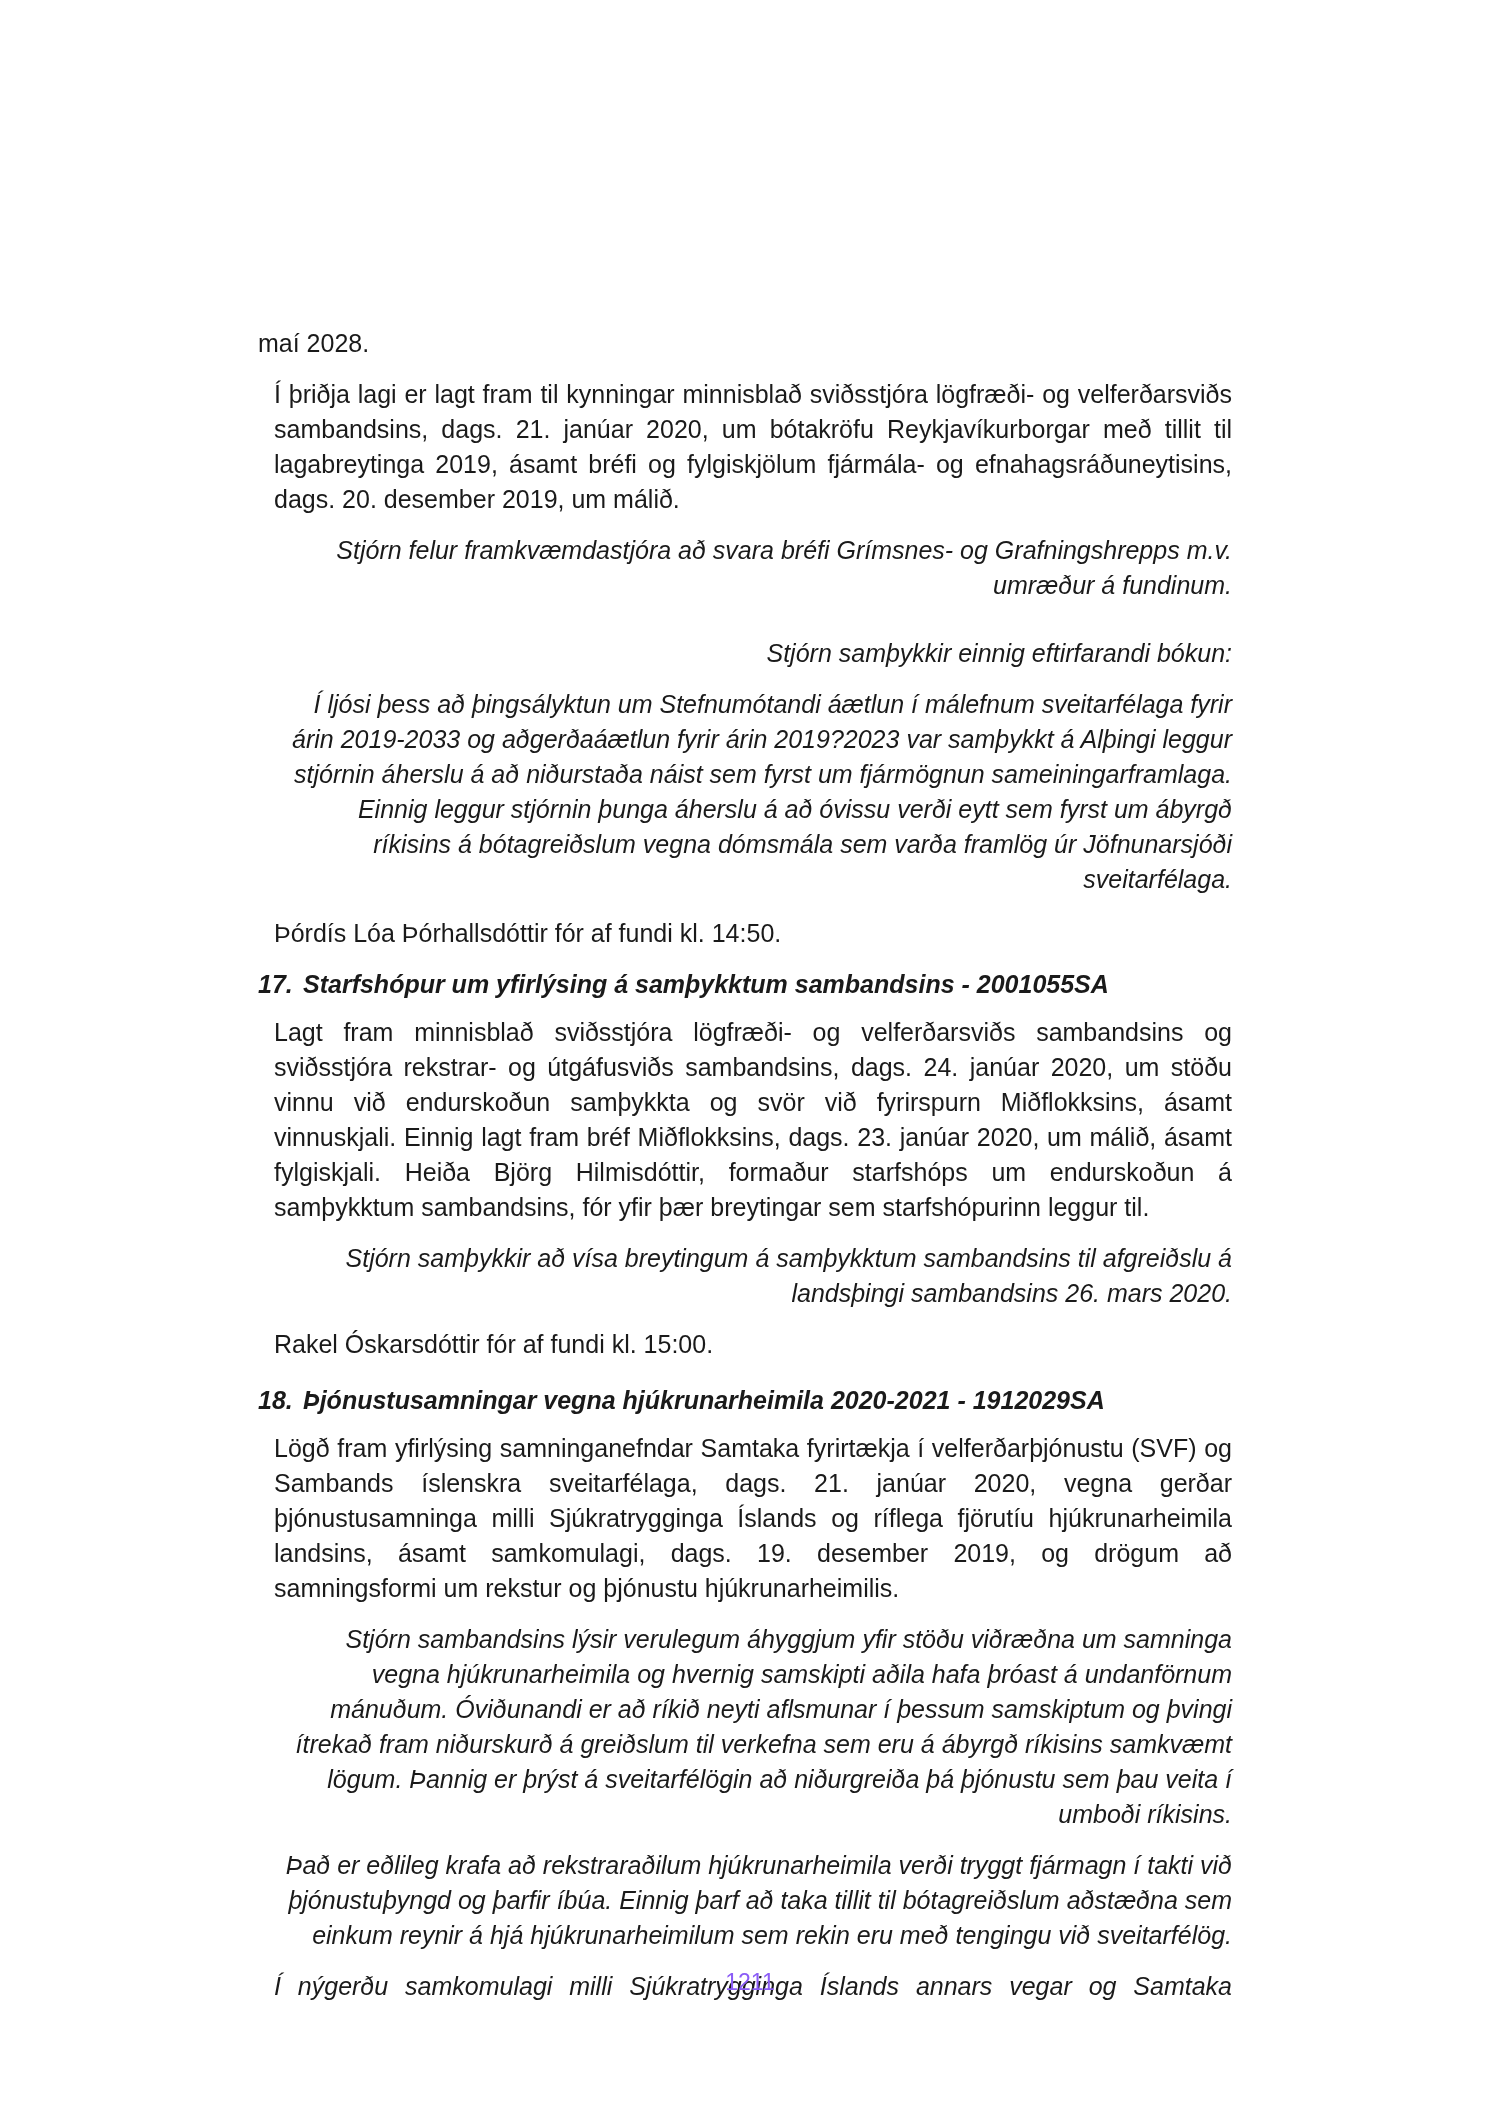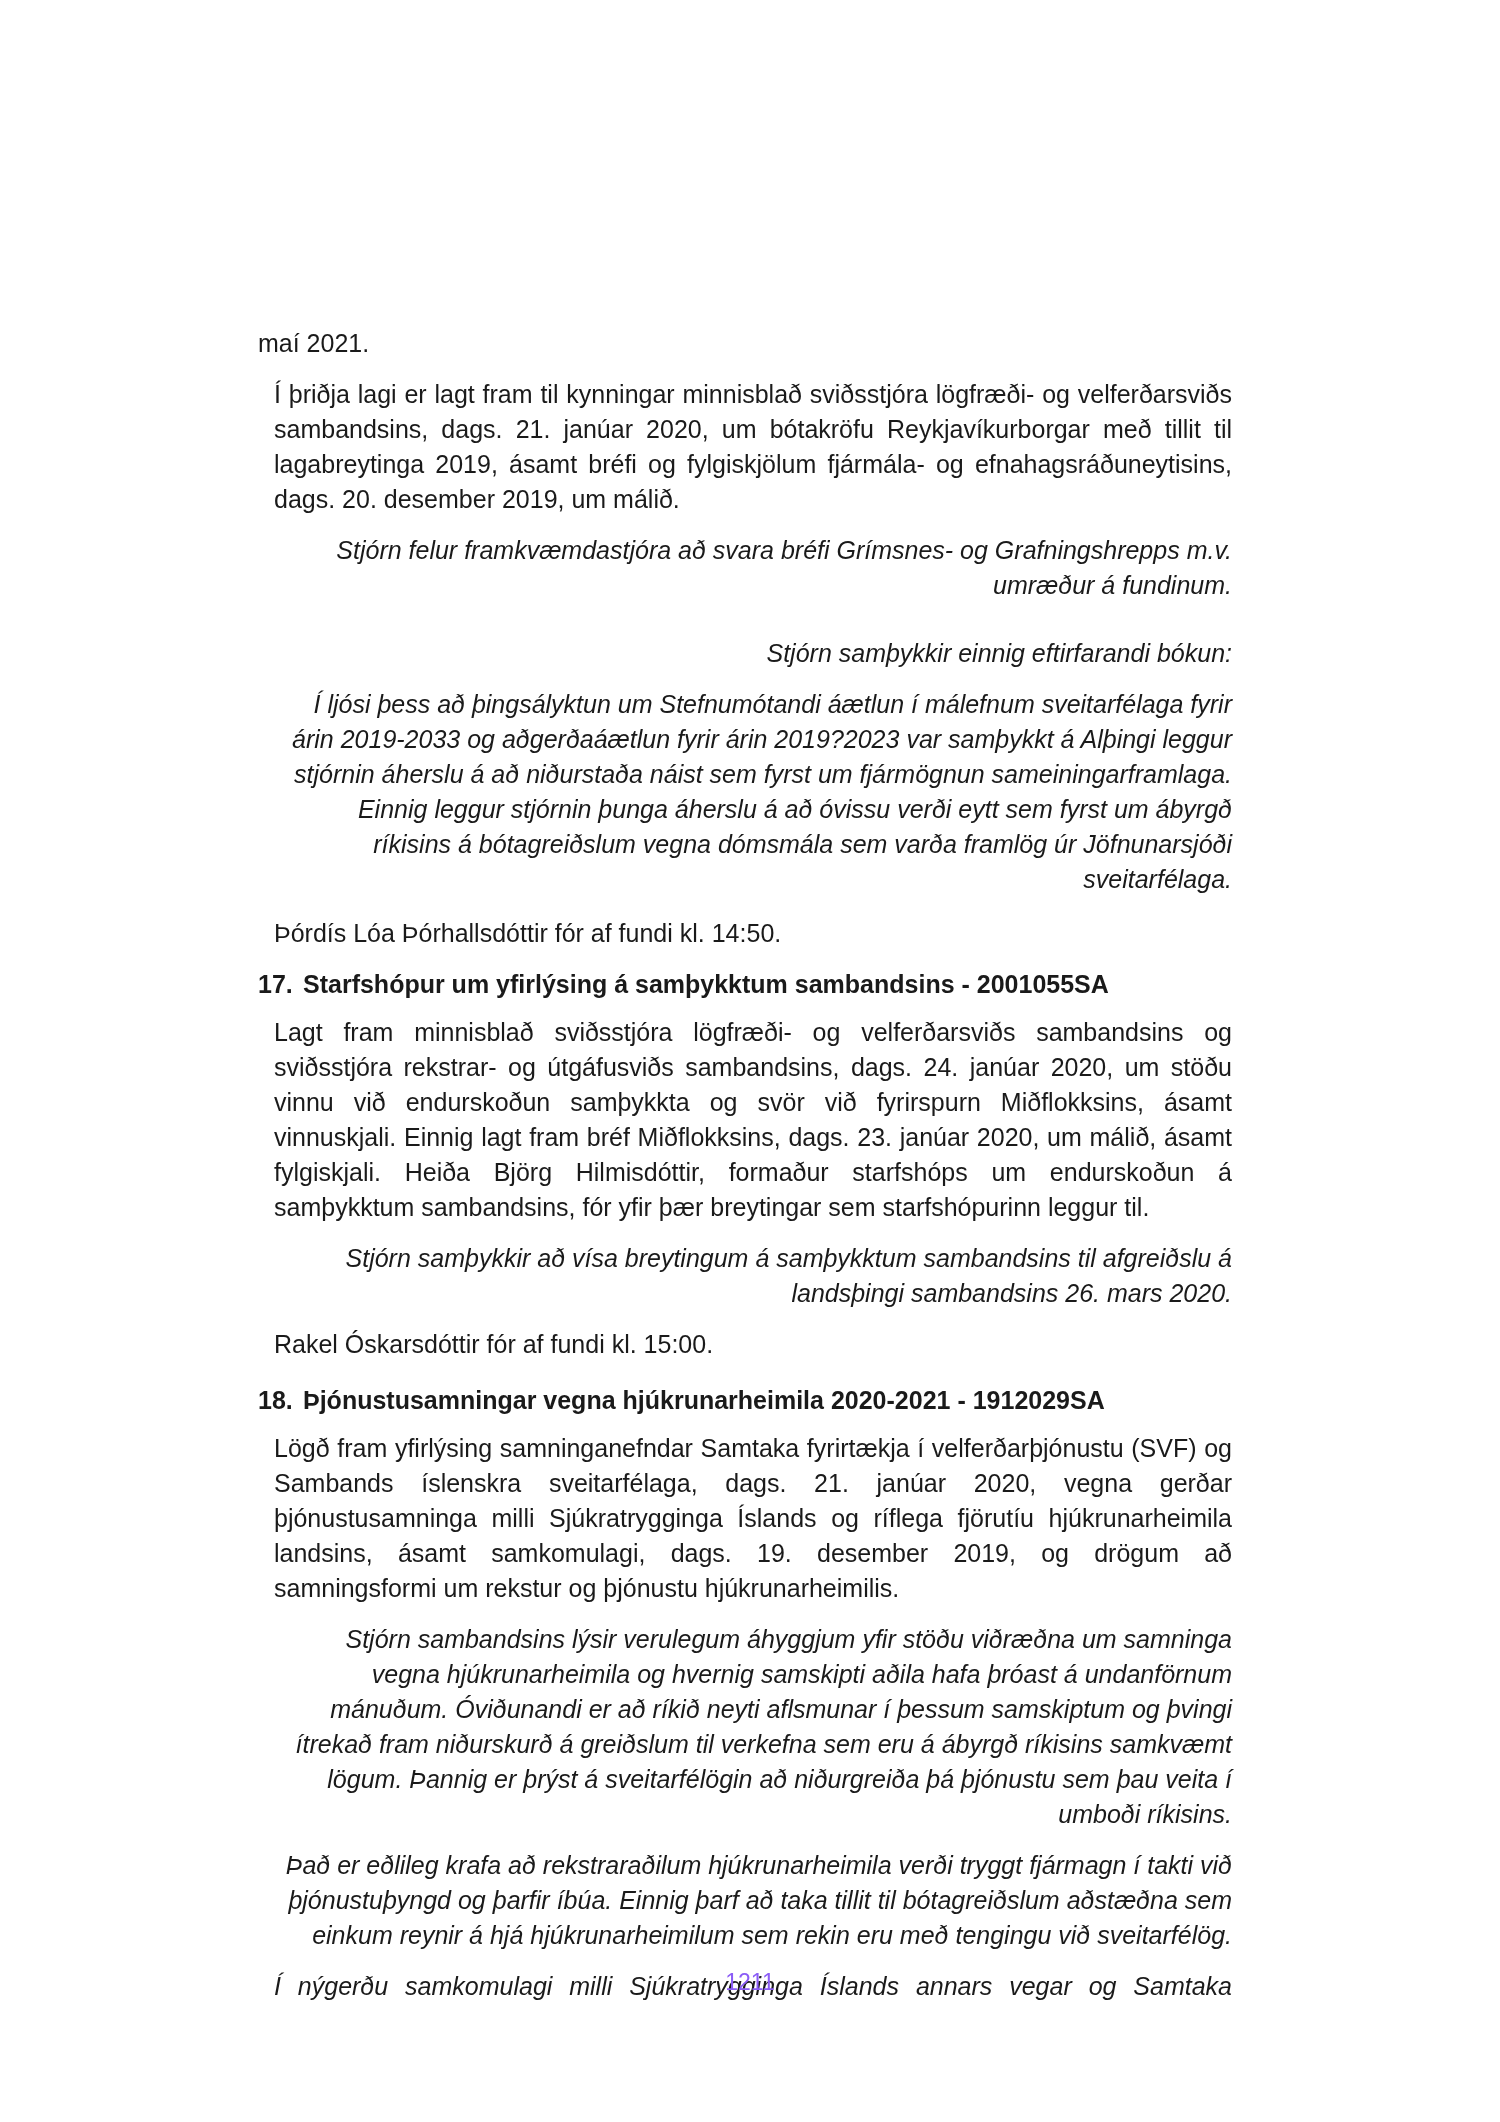--- a/index.html
+++ b/index.html
@@ -31,20 +31,21 @@
   .tail-line { margin: 0; }
   .res1 { margin-top: 8px; }
   .res2 { margin-top: 33px; }
   .departure-1 { margin-top: 19px; }
   .departure-2 { margin-top: 9px; }
 
   .item-heading {
     display: flex;
     font-weight: bold;
     margin-top: 12px;
+    font-style: italic;
   }
   .item-heading.h18 { margin-top: 21px; }
   .item-number {
     flex: 0 0 45px;
   }
   .item-body-first { margin-top: 13px; }
   .res-block { margin-top: 8px; }
 
   .page-number {
     position: absolute;
@@ -56,21 +57,21 @@
     line-height: 28px;
     color: #8b5cf6;
   }
 </style>
 </head>
 <body>
 
 <div class="page">
   <div class="content">
 
-    <p class="block indent tail-line">maí 2021.</p>
+    <p class="block indent tail-line">maí 2028.</p>
 
     <p class="block indent just">Í þriðja lagi er lagt fram til kynningar minnisblað sviðsstjóra lögfræði- og velferðarsviðs sambandsins, dags. 21. janúar 2020, um bótakröfu Reykjavíkurborgar með tillit til lagabreytinga 2019, ásamt bréfi og fylgiskjölum fjármála- og efnahagsráðuneytisins, dags. 20. desember 2019, um málið.</p>
 
     <p class="block indent just quote res1">Stjórn felur framkvæmdastjóra að svara bréfi Grímsnes- og Grafningshrepps m.v. umræður á fundinum.</p>
 
     <div class="res2">
       <p class="block indent quote">Stjórn samþykkir einnig eftirfarandi bókun:</p>
       <p class="block indent just quote">Í ljósi þess að þingsályktun um Stefnumótandi áætlun í málefnum sveitarfélaga fyrir árin 2019-2033 og aðgerðaáætlun fyrir árin 2019?2023 var samþykkt á Alþingi leggur stjórnin áherslu á að niðurstaða náist sem fyrst um fjármögnun sameiningarframlaga. Einnig leggur stjórnin þunga áherslu á að óvissu verði eytt sem fyrst um ábyrgð ríkisins á bótagreiðslum vegna dómsmála sem varða framlög úr Jöfnunarsjóði sveitarfélaga.</p>
     </div>
 

